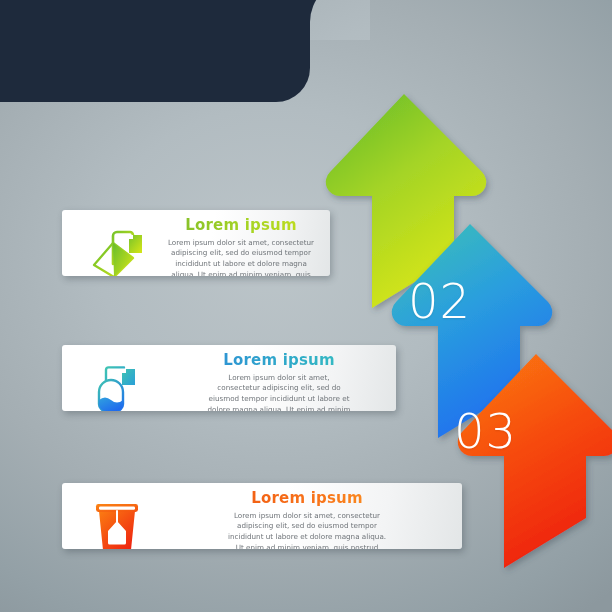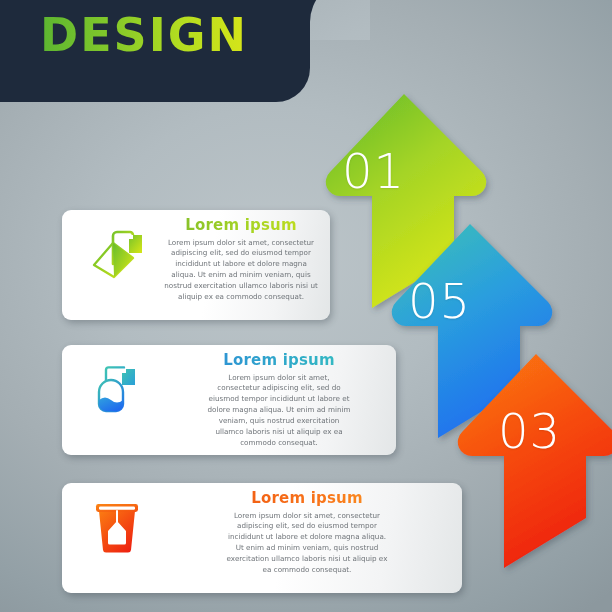--- a/index.html
+++ b/index.html
@@ -108,27 +108,27 @@
     z-index: 5;
     pointer-events: none;
     text-shadow: 0 1px 2px rgba(0,0,0,0.10);
   }
 
   #arrow1 { left: 306px; top: 92px; }
   #arrow1-num { left: 342px; top: 143px; }
   #arrow2 { left: 372px; top: 222px; }
   #arrow2-num { left: 408px; top: 273px; }
   #arrow3 { left: 438px; top: 352px; }
-  #arrow3-num { left: 498px; top: 403px; }
+  #arrow3-num { left: 454px; top: 403px; }
 
   
   .card {
     position: absolute;
-    height: 110px;
-    border-radius: 9px;
+    height: 66px;
+    border-radius: 3px;
     background: linear-gradient(100deg, #ffffff 0%, #ffffff 55%, #f3f4f5 80%, #e3e6e7 100%);
     box-shadow: 2px 3px 7px rgba(40,50,60,0.30);
     z-index: 4;
     overflow: hidden;
   }
   #card1 { left: 62px; top: 210px; width: 268px; }
   #card2 { left: 62px; top: 345px; width: 334px; }
   #card3 { left: 62px; top: 483px; width: 400px; }
 
   .card-icon {
@@ -195,38 +195,37 @@
           <stop offset="48%" stop-color="#a4d426"></stop>
           <stop offset="100%" stop-color="#d8e617"></stop>
         </linearGradient>
         <filter id="sh1" x="-40%" y="-40%" width="200%" height="200%">
           <feDropShadow dx="2" dy="3" stdDeviation="3.2" flood-color="#3b4750" flood-opacity="0.38"></feDropShadow>
         </filter>
       </defs>
       <path filter="url(#sh1)" d="M98 2 L176 80 a14 14 0 0 1 -10 24 L148 104 L148 166 L66 216 L66 104 L34 104 a14 14 0 0 1 -10 -24 Z" fill="url(#g-arrow1)"></path>
     </svg>
   </div>
-  <div class="arrow-num" id="arrow1-num">01</div>
 
   <div class="arrow" id="arrow2">
     <svg width="200" height="216" viewBox="0 0 200 216" xmlns="http://www.w3.org/2000/svg">
       <defs>
         <linearGradient id="g-arrow2" x1="0.12" y1="0" x2="0.55" y2="1">
           <stop offset="0%" stop-color="#3cc0b8"></stop>
           <stop offset="45%" stop-color="#2a9ede"></stop>
           <stop offset="100%" stop-color="#1e6ef0"></stop>
         </linearGradient>
         <filter id="sh2" x="-40%" y="-40%" width="200%" height="200%">
           <feDropShadow dx="2" dy="3" stdDeviation="3.2" flood-color="#3b4750" flood-opacity="0.38"></feDropShadow>
         </filter>
       </defs>
       <path filter="url(#sh2)" d="M98 2 L176 80 a14 14 0 0 1 -10 24 L148 104 L148 166 L66 216 L66 104 L34 104 a14 14 0 0 1 -10 -24 Z" fill="url(#g-arrow2)"></path>
     </svg>
   </div>
-  <div class="arrow-num" id="arrow2-num">05</div>
+  <div class="arrow-num" id="arrow2-num">02</div>
 
   <div class="arrow" id="arrow3">
     <svg width="200" height="216" viewBox="0 0 200 216" xmlns="http://www.w3.org/2000/svg">
       <defs>
         <linearGradient id="g-arrow3" x1="0.12" y1="0" x2="0.55" y2="1">
           <stop offset="0%" stop-color="#fb7a12"></stop>
           <stop offset="48%" stop-color="#f64a10"></stop>
           <stop offset="100%" stop-color="#ee2010"></stop>
         </linearGradient>
         <filter id="sh3" x="-40%" y="-40%" width="200%" height="200%">
@@ -328,16 +327,15 @@
     </div>
     <div class="card-text">
       <p class="card-heading">Lorem ipsum</p>
       <p class="card-body">Lorem ipsum dolor sit amet, consectetur adipiscing elit, sed do eiusmod tempor incididunt ut labore et dolore magna aliqua. Ut enim ad minim veniam, quis nostrud exercitation ullamco laboris nisi ut aliquip ex ea commodo consequat.</p>
     </div>
   </div>
 
   <div class="header-notch"></div>
   <div class="header-band"></div>
   <div class="header-inner">
-    <span class="title-bottom">DESIGN</span>
   </div>
 
 </div>
 
 </body></html>

